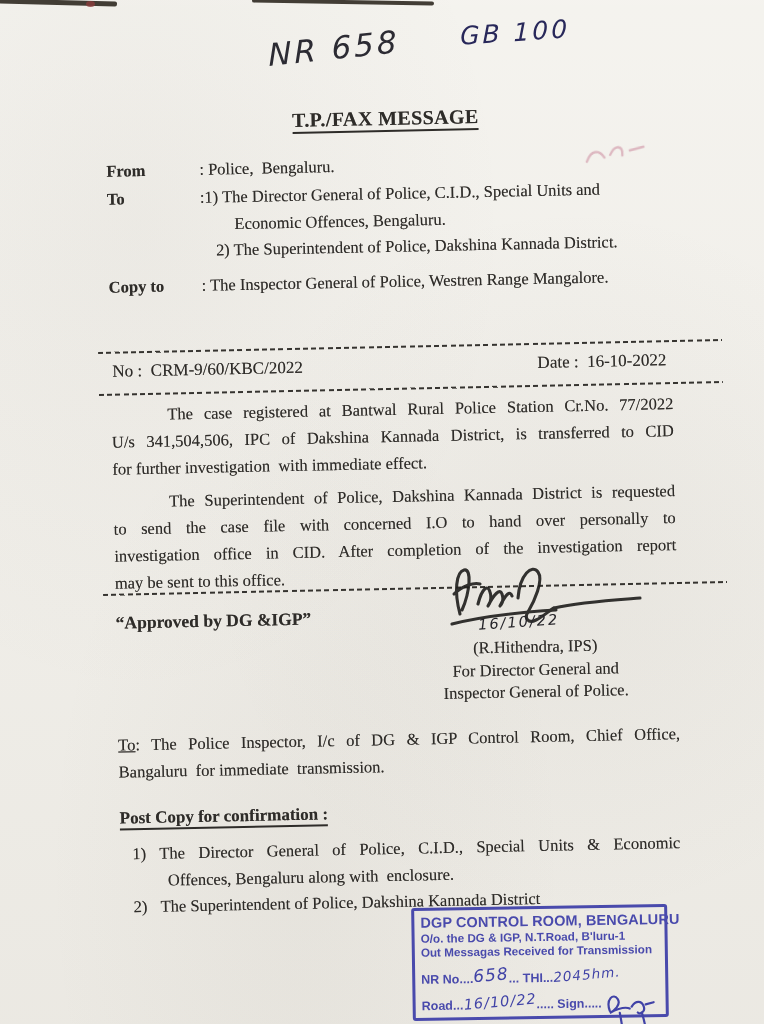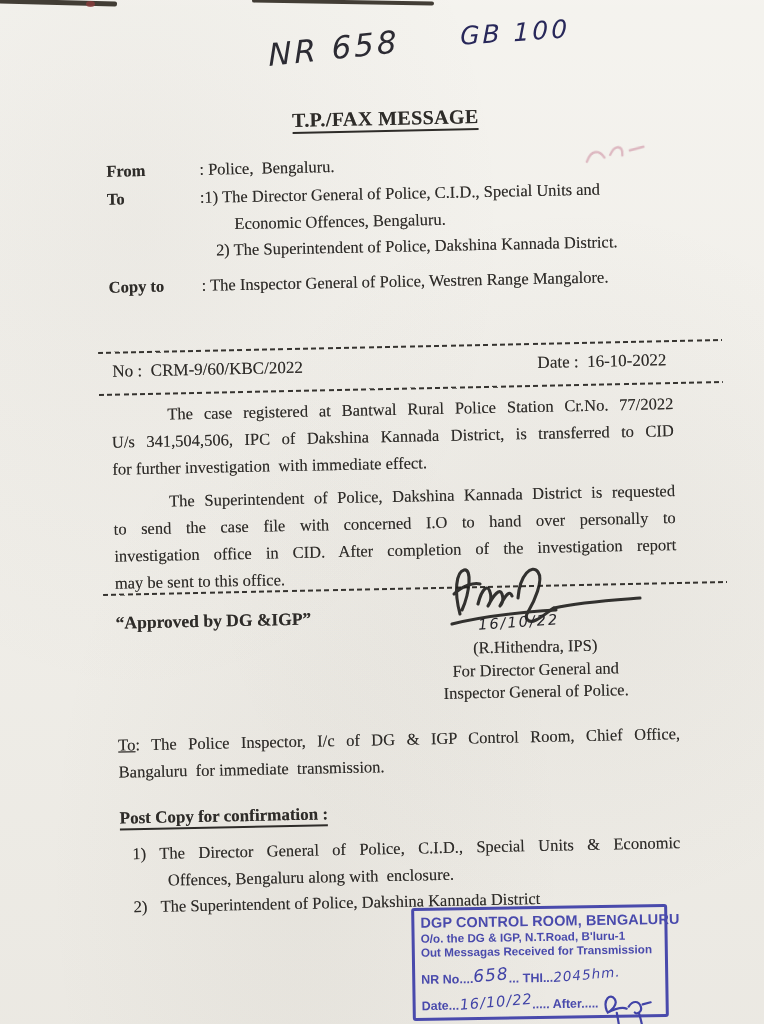--- a/index.html
+++ b/index.html
@@ -191,20 +191,20 @@
 
 <div id="stamp">
   <div class="s1">DGP CONTROL ROOM, BENGALURU</div>
   <div class="s2">O/o. the DG &amp; IGP, N.T.Road, B'luru-1</div>
   <div class="s3">Out Messagas Received for Transmission</div>
   <div id="srow1" class="srow">
     <span>NR No....</span><span id="hw-658" class="hw-blue">658</span><span>...</span>
     <span>THI...</span><span id="hw-thi" class="hw-blue">2045hm.</span>
   </div>
   <div id="srow2" class="srow">
-    <span>Date...</span><span id="hw-sdate" class="hw-blue">16/10/22</span><span>.....</span>
-    <span>After.....</span><svg id="sign-scribble" width="58" height="30" viewBox="0 0 58 30">
+    <span>Road...</span><span id="hw-sdate" class="hw-blue">16/10/22</span><span>.....</span>
+    <span>Sign.....</span><svg id="sign-scribble" width="58" height="30" viewBox="0 0 58 30">
       <g fill="none" stroke="#3336a2" stroke-width="2.2" stroke-linecap="round">
         <path d="M8,20 C4,8 12,2 16,8 C20,14 12,20 8,22 C16,18 24,16 28,18 M30,16 C34,10 40,10 42,16 C44,22 38,24 36,22 M44,14 L52,12 M18,22 C20,34 22,44 20,58 M40,22 C44,36 46,48 44,60"></path>
       </g>
     </svg>
   </div>
 </div>
 
 </body></html>

